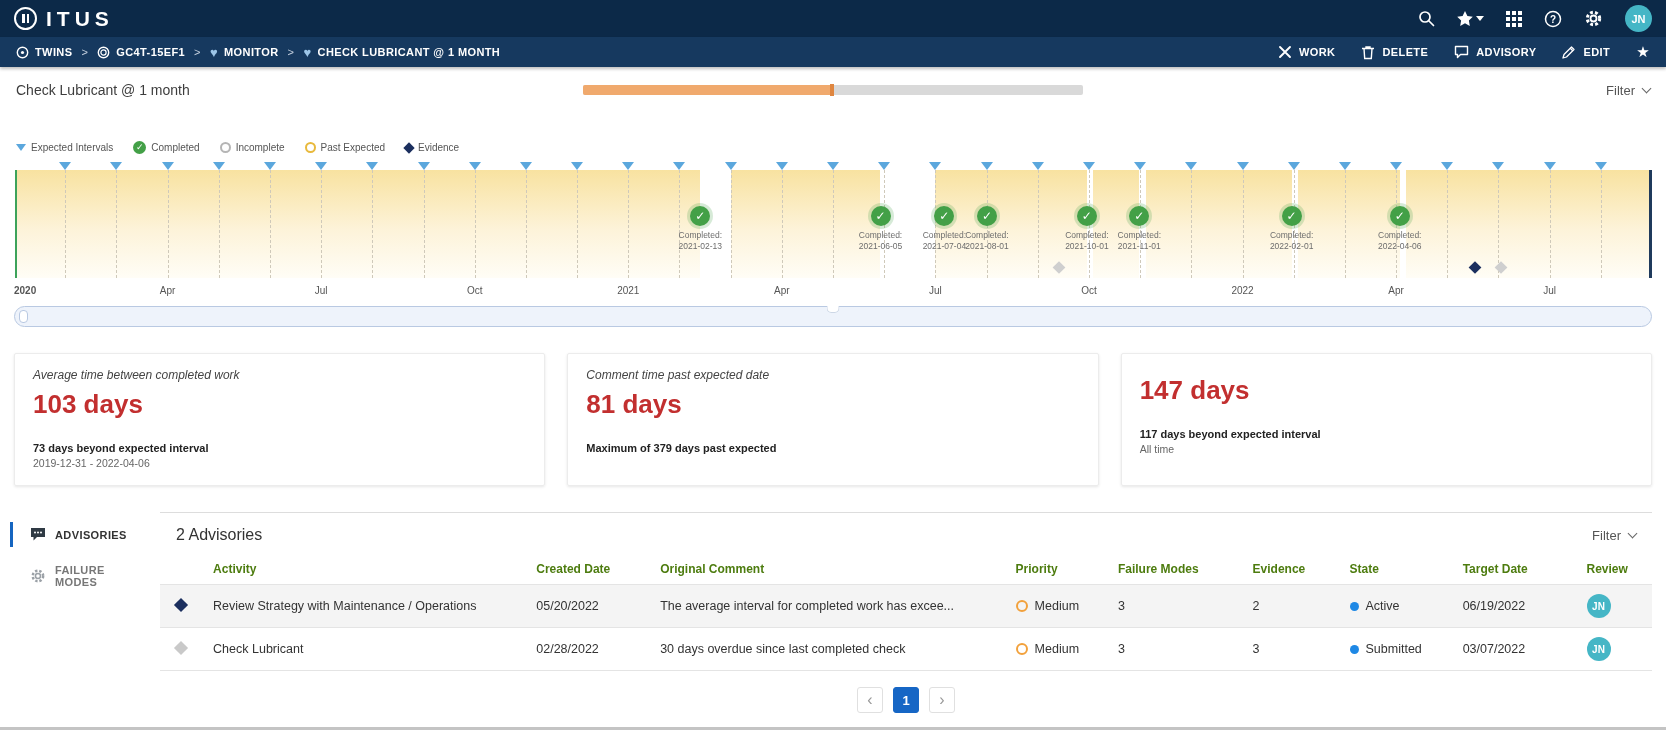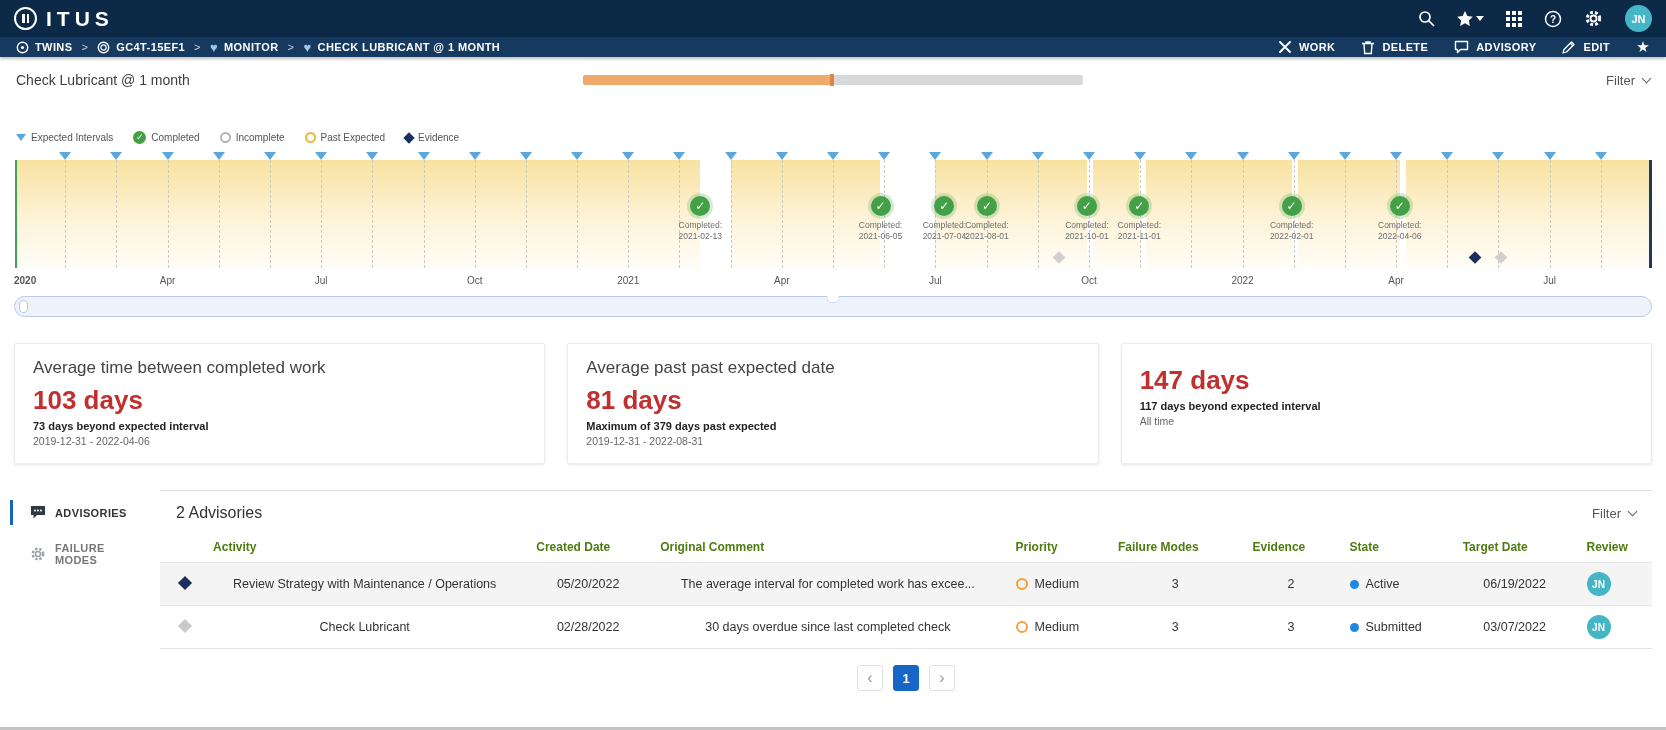--- a/index.html
+++ b/index.html
@@ -14,21 +14,21 @@
   .logo-mark i{display:block;width:2.5px;height:9px;background:#fff;}
   .logo-text{font-size:21px;font-weight:800;letter-spacing:5px;}
   .top-icons{margin-left:auto;display:flex;align-items:center;gap:22px;}
   .tico{display:flex;align-items:center;cursor:pointer;}
   .caret-down{width:0;height:0;border-left:4px solid transparent;border-right:4px solid transparent;
     border-top:5px solid #fff;margin-left:3px;}
   .avatar{width:27px;height:27px;border-radius:50%;background:#45b6c6;color:#fff;
     font-size:11px;font-weight:bold;display:flex;align-items:center;justify-content:center;}
 
   
-  .crumbbar{display:flex;align-items:center;height:20px;background:#16395f;padding:0 16px;
+  .crumbbar{display:flex;align-items:center;height:30px;background:#16395f;padding:0 16px;
     color:#fff;font-size:11px;font-weight:bold;letter-spacing:.4px;box-shadow:0 2px 3px rgba(0,0,0,.25);}
   .crumb{display:flex;align-items:center;gap:6px;cursor:pointer;white-space:nowrap;}
   .sep{color:#c6d2e0;margin:0 9px;font-weight:normal;font-size:11px;}
   .heart{color:#9dc6e8;font-size:13px;line-height:1;}
   .crumb-actions{margin-left:auto;display:flex;align-items:center;gap:26px;}
   .action{display:flex;align-items:center;gap:7px;cursor:pointer;}
   .star-white{color:#fff;font-size:15px;cursor:pointer;}
 
   
   .titlerow{position:relative;display:flex;align-items:center;height:46px;padding:0 16px;}
@@ -73,39 +73,39 @@
 
   
   .brush{position:relative;height:21px;margin:10px 14px 0;border:1px solid #b9c9e2;border-radius:11px;background:#eef3fb;cursor:pointer;}
   .brush-grip{position:absolute;left:4px;top:3px;bottom:3px;width:9px;background:#fff;border:1px solid #b9c9e2;border-radius:4px;}
   .brush-notch{position:absolute;left:50%;top:-1px;transform:translateX(-50%);width:13px;height:7px;background:#fff;
     border:1px solid #cdd7e6;border-top:none;border-radius:0 0 5px 5px;}
 
   
   .stats{display:flex;gap:22px;margin:26px 14px 0;}
   .card{flex:1;border:1px solid #ececec;border-radius:2px;box-shadow:0 1px 3px rgba(0,0,0,.10);padding:14px 18px 16px;}
-  .s-title{font-size:17px;color:#444;}
-  .s-value{font-size:26px;font-weight:bold;color:#c22f2f;margin:7px 0 4px;}
+  .s-title{font-size:12px;color:#444;font-style:italic;}
+  .s-value{font-size:26px;font-weight:bold;color:#c22f2f;margin:7px 0 22px;}
   .s-sub{font-size:11px;font-weight:bold;color:#222;}
   .s-range{font-size:10.5px;color:#666;margin-top:3px;}
 
   
   .bottom{display:flex;align-items:flex-start;margin-top:26px;padding:0 14px 0 10px;}
   .side{width:150px;padding-top:4px;}
   .stab{position:relative;display:flex;align-items:center;gap:9px;padding:11px 10px 11px 20px;
     font-size:11px;font-weight:bold;letter-spacing:.4px;color:#777;cursor:pointer;}
   .stab.active{color:#333;}
   .stab.active::before{content:"";position:absolute;left:0;top:6px;bottom:6px;width:3px;background:#1565c0;}
   .panel{flex:1;border-top:1px solid #ddd;}
   .panel-head{display:flex;align-items:center;justify-content:space-between;padding:13px 16px 10px;}
   .panel-title{font-size:16px;color:#333;}
   table{width:100%;border-collapse:collapse;font-size:12.5px;color:#333;}
   th{text-align:left;font-size:12px;font-weight:bold;color:#4d7c0f;padding:8px 10px;}
   td{padding:9px 10px;border-top:1px solid #e4e4e4;}
-  tbody tr{cursor:pointer;text-align:center;}
+  tbody tr{cursor:pointer;}
   tr.shaded td{background:#f4f4f4;}
   tbody tr:last-child td{border-bottom:1px solid #e4e4e4;}
   .rowdiamond{display:inline-block;width:10px;height:10px;transform:rotate(45deg);margin-left:6px;}
   .rowdiamond.dark{background:#1b2f5e;} .rowdiamond.gray{background:#c9c9c9;}
   .prio{display:flex;align-items:center;gap:7px;}
   .prio-ring{width:12px;height:12px;border-radius:50%;border:2px solid #f2a13c;}
   .state{display:flex;align-items:center;gap:7px;}
   .state-dot{width:9px;height:9px;border-radius:50%;background:#1e88e5;}
   .avatar.sm{width:24px;height:24px;font-size:10px;}
   .pager{display:flex;align-items:center;justify-content:center;gap:10px;padding:16px 0 10px;}
@@ -414,24 +414,23 @@
 </div>
 
 <div class="stats">
   <div class="card">
     <div class="s-title">Average time between completed work</div>
     <div class="s-value">103 days</div>
     <div class="s-sub">73 days beyond expected interval</div>
     <div class="s-range">2019-12-31 - 2022-04-06</div>
   </div>
   <div class="card">
-    <div class="s-title">Average past past expected date</div>
+    <div class="s-title">Comment time past expected date</div>
     <div class="s-value">81 days</div>
     <div class="s-sub">Maximum of 379 days past expected</div>
-    <div class="s-range">2019-12-31 - 2022-08-31</div>
   </div>
   <div class="card">
     <div class="s-value">147 days</div>
     <div class="s-sub">117 days beyond expected interval</div>
     <div class="s-range">All time</div>
   </div>
 </div>
 
 <div class="bottom">
   <div class="side">

